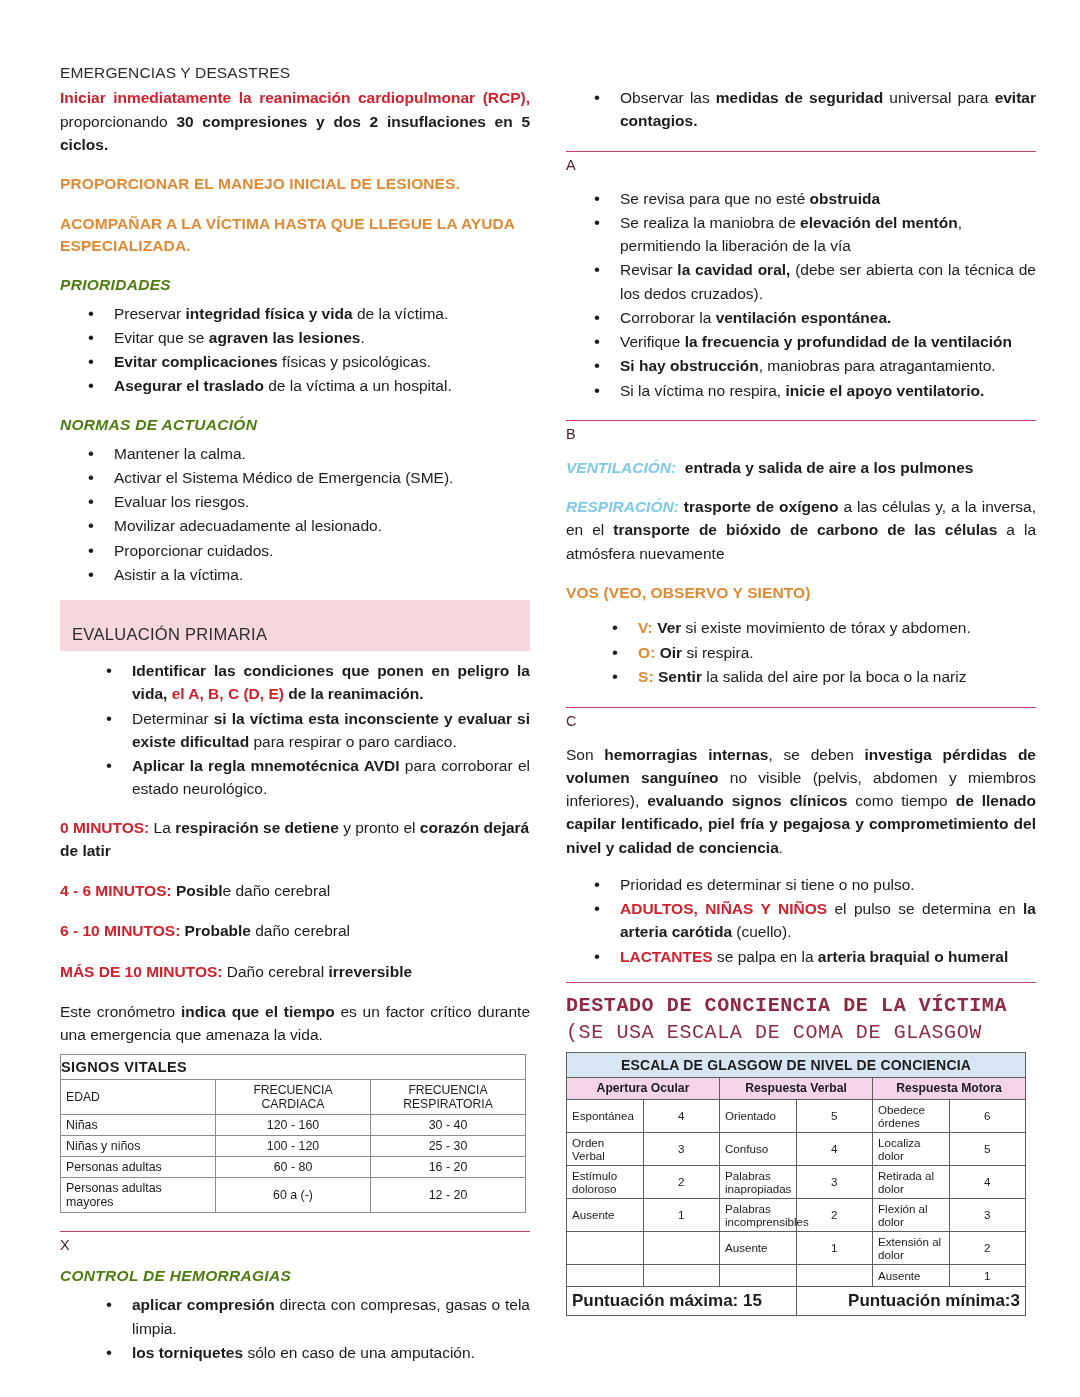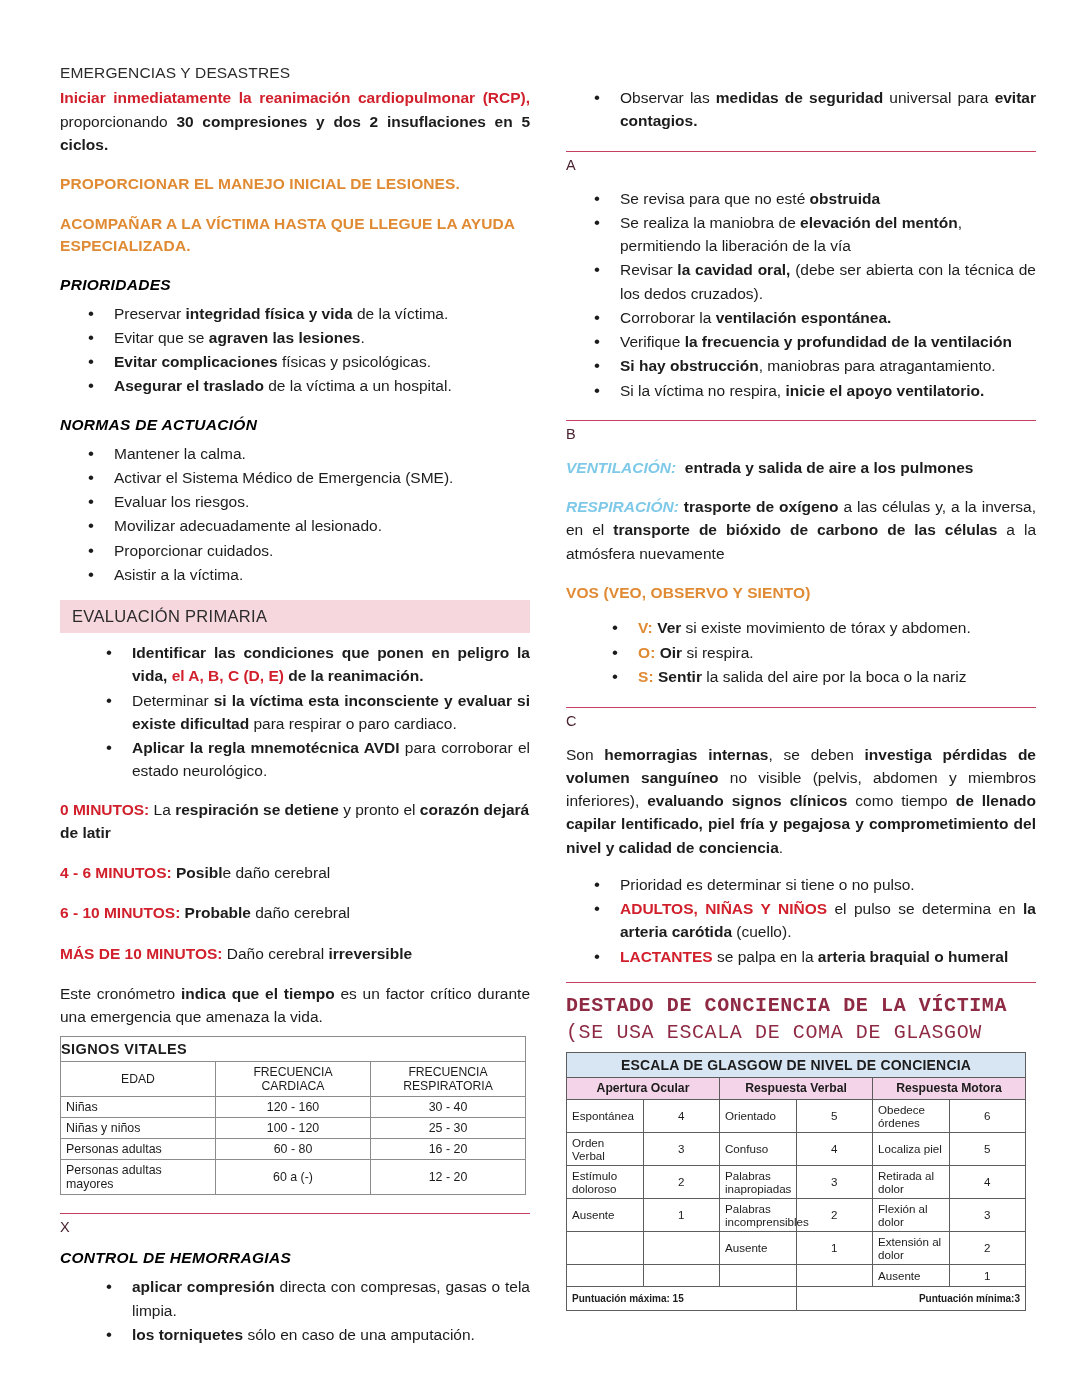--- a/index.html
+++ b/index.html
@@ -57,21 +57,21 @@
 
   .h-orange {
     color: #e08a33;
     font-weight: bold;
     font-size: 15.5px;
     line-height: 1.45;
     letter-spacing: .1px;
     margin: 17px 0 0 0;
   }
   .h-cyan {
-    color: #000000;
+    color: #4d7c0f;
     font-weight: bold;
     font-style: italic;
     font-size: 15.5px;
     letter-spacing: .3px;
     margin: 18px 0 8px 0;
   }
   .h-cyan-inline {
     color: #7ec9e8;
     font-weight: bold;
     font-style: italic;
@@ -84,21 +84,21 @@
     margin: 9px 0 6px 0;
     font-family: Liberation Mono, monospace;
   }
   .h-maroon .strongpart { font-weight: bold; }
 
   .banner {
     background: #f7d7de;
     font-size: 16.5px;
     color: #2b2b2b;
     letter-spacing: .3px;
-    padding: 7px 0 7px 12px;
+    padding: 25px 0 7px 12px;
     margin: 14px 0 8px 0;
   }
 
   .rule {
     border: 0;
     border-top: 1.6px solid #c4405e;
     margin: 18px 0 5px 0;
   }
   .rule.tight { margin: 14px 0 4px 0; }
   .letter {
@@ -153,21 +153,21 @@
     padding: 3px 5px;
     color: #1c1c1c;
   }
   table.vt .vt-title {
     text-align: left;
     font-weight: bold;
     font-size: 14.5px;
     letter-spacing: .4px;
     padding: 4px 0;
   }
-  table.vt .hdr { font-size: 12.2px; text-align: center; }
+  table.vt .hdr { font-size: 12.2px; }
   table.vt .c { text-align: center; }
 
   
   table.gt {
     border-collapse: collapse;
     width: 460px;
     margin-top: 6px;
     font-size: 11.6px;
     table-layout: fixed;
   }
@@ -187,21 +187,21 @@
   }
   table.gt .gt-sub {
     background: #f3d4e8;
     text-align: center;
     font-weight: bold;
     font-size: 12.2px;
   }
   table.gt .num { text-align: center; width: 24px; }
   table.gt .foot {
     font-weight: bold;
-    font-size: 10px;
+    font-size: 17px;
     padding: 4px 5px;
   }
   table.gt .foot.right { text-align: right; }
 </style>
 </head>
 <body>
 
 <div class="page">
   <div class="columns">
 
@@ -362,21 +362,21 @@
             <td>Orientado</td>
             <td class="num">5</td>
             <td>Obedece órdenes</td>
             <td class="num">6</td>
           </tr>
           <tr>
             <td>Orden Verbal</td>
             <td class="num">3</td>
             <td>Confuso</td>
             <td class="num">4</td>
-            <td>Localiza piel</td>
+            <td>Localiza dolor</td>
             <td class="num">5</td>
           </tr>
           <tr>
             <td>Estímulo doloroso</td>
             <td class="num">2</td>
             <td>Palabras inapropiadas</td>
             <td class="num">3</td>
             <td>Retirada al dolor</td>
             <td class="num">4</td>
           </tr>

